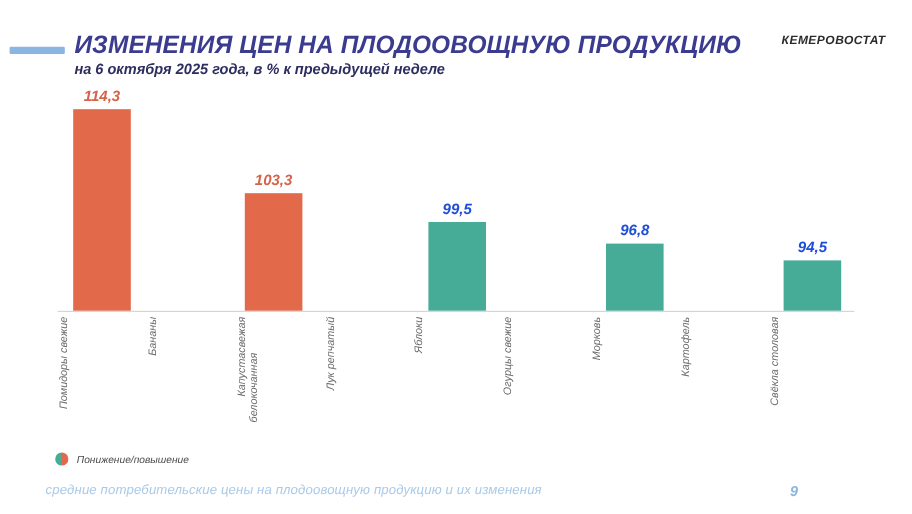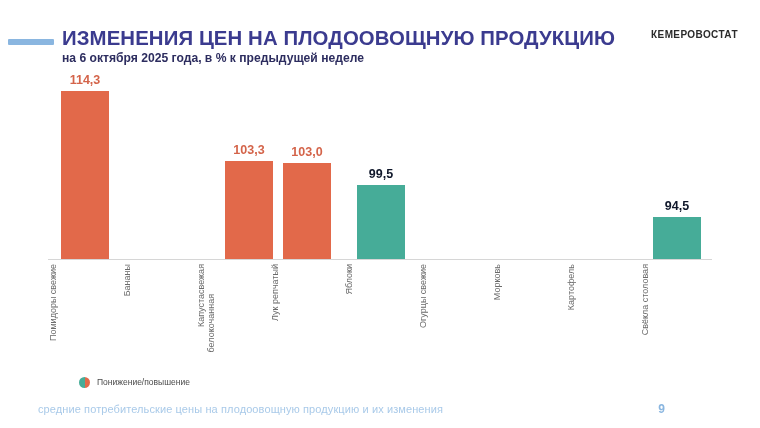--- a/index.html
+++ b/index.html
@@ -3,21 +3,21 @@
 <meta charset="utf-8">
 <style>
   html,body{margin:0;padding:0;}
   body{
     width:760px;height:428px;
     background:#ffffff;
     font-family:"Liberation Sans", sans-serif;
     overflow:hidden;
     position:relative;
   }
-  .slide{position:relative;width:684px;height:428px;background:#fff;}
+  .slide{position:relative;width:684px;height:428px;background:#fff;font-style:italic;}
 
   
   .header{position:absolute;left:0;top:0;width:760px;height:72px;}
   .accent-bar{
     position:absolute;left:8px;top:39px;width:46px;height:6px;
     background:#8ab6e0;border-radius:1px;
   }
   .title{
     position:absolute;left:62px;top:26px;
     font-size:21px;font-weight:bold;letter-spacing:.1px;
@@ -51,40 +51,40 @@
   .bar{
     position:absolute;bottom:0;left:13px;width:48px;
   }
   .bar.up{background:#e2694a;}
   .bar.down{background:#46ac98;}
   .bar-value{
     position:absolute;left:0;width:74px;text-align:center;
     font-size:12.5px;font-weight:bold;white-space:nowrap;
   }
   .bar-value.up{color:#d4644a;}
-  .bar-value.down{color:#0f172a;}
+  .bar-value.down{color:#1d4ed8;}
 
   .cat-slot{
     position:absolute;top:182px;width:74px;height:105px;
   }
   .cat-label{
     position:absolute;left:0;top:0;width:105px;height:74px;
     transform:rotate(-90deg) translate(-105px,0);
     transform-origin:top left;
     display:flex;align-items:flex-start;justify-content:flex-end;
     font-size:9px;color:#6b6b6b;line-height:1.15;
     text-align:right;
     padding-right:2px;box-sizing:border-box;
   }
   .cat-label span{display:block;}
 
   
   .legend{
     position:absolute;left:46px;top:377px;
-    display:flex;align-items:flex-start;gap:7px;margin-left:33px;
+    display:flex;align-items:center;gap:7px;
   }
   .legend-swatch{
     width:11px;height:11px;border-radius:50%;
     background:linear-gradient(to right,#46ac98 0%,#46ac98 50%,#e2694a 50%,#e2694a 100%);
     display:block;
   }
   .legend-text{font-size:8.5px;color:#4a4a4a;white-space:nowrap;}
 
   
   .footer-text{
@@ -107,31 +107,31 @@
     <div class="subtitle">на 6 октября 2025 года, в % к предыдущей неделе</div>
     <div class="brand">КЕМЕРОВОСТАТ</div>
   </div>
 
   <div class="chart">
     <div class="plot" id="plot">
         <div class="bar-slot" style="left: 0px;">
           <div class="bar up" style="height: 168px;"></div>
           <div class="bar-value up" style="bottom: 172px;">114,3</div>
         </div>
-        <div class="bar-slot" style="left: 164px;">
+        <div class="bar-slot" style="left: 143px;">
           <div class="bar up" style="height: 98px;"></div>
           <div class="bar-value up" style="bottom: 102px;">103,3</div>
-        </div>
-        <div class="bar-slot" style="left: 222px;">
-          <div class="bar up" style="height: 96px;"></div>
-          <div class="bar-value up" style="bottom: 100px;">103,0</div>
         </div>
         <div class="bar-slot" style="left: 296px;">
           <div class="bar down" style="height: 74px;"></div>
           <div class="bar-value down" style="bottom: 78px;">99,5</div>
+        </div>
+        <div class="bar-slot" style="left: 444px;">
+          <div class="bar down" style="height: 56px;"></div>
+          <div class="bar-value down" style="bottom: 60px;">96,8</div>
         </div>
         <div class="bar-slot" style="left: 592px;">
           <div class="bar down" style="height: 42px;"></div>
           <div class="bar-value down" style="bottom: 46px;">94,5</div>
         </div>
       </div>
     <div class="baseline"></div>
     <div id="cats">
         <div class="cat-slot" style="left: 48px;">
           <div class="cat-label">

